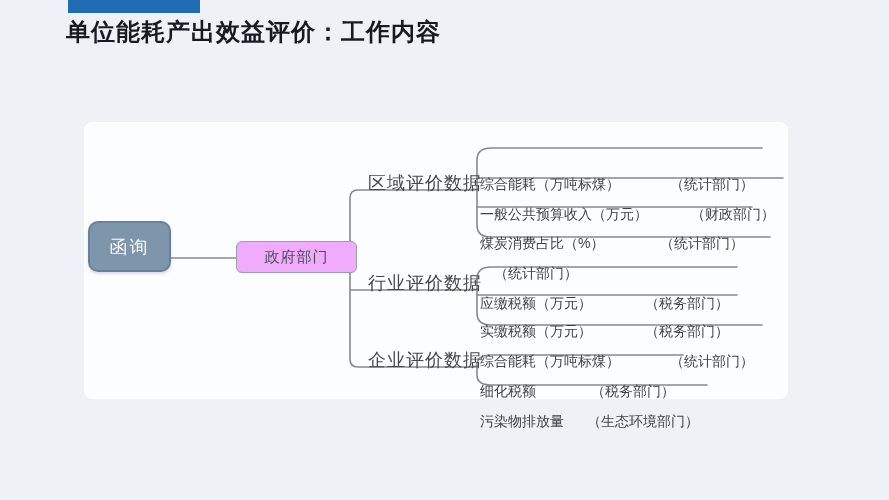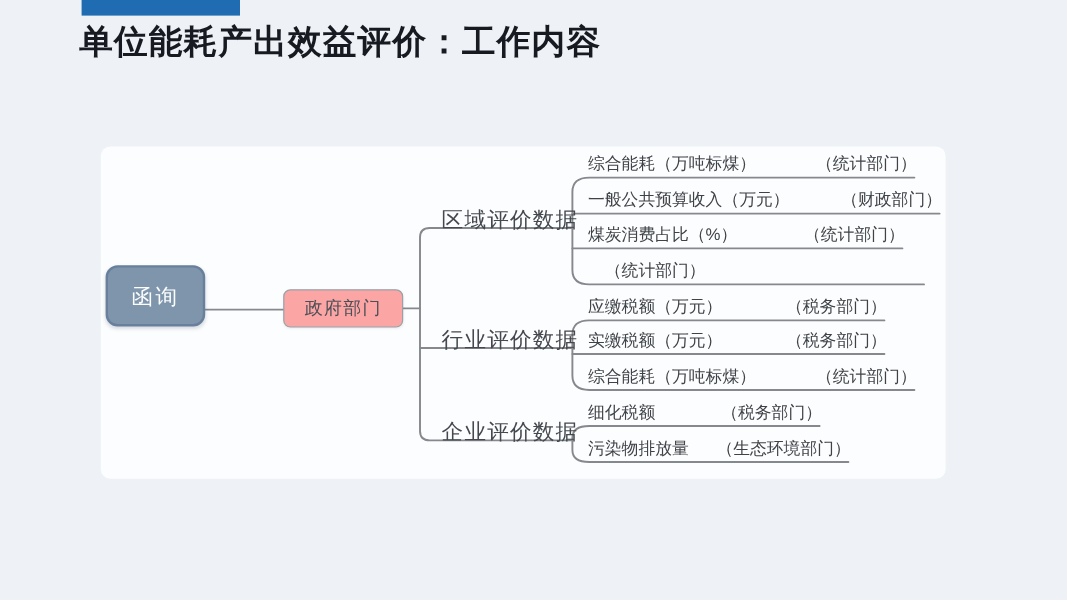--- a/index.html
+++ b/index.html
@@ -7,50 +7,50 @@
     width:889px;height:500px;position:relative;overflow:hidden;
     background:#eef1f5;
     font-family:"Liberation Sans","DejaVu Sans",sans-serif;
   }
   .accent-bar{
     position:absolute;left:68px;top:0;width:132px;height:13px;
     background:#1f6cb2;
   }
   .slide-title{
     position:absolute;left:66px;top:16px;
-    font-size:28px;font-weight:bold;color:#171a21;letter-spacing:1px;
+    font-size:24px;font-weight:bold;color:#171a21;letter-spacing:1px;
     white-space:nowrap;
   }
   .panel{
     position:absolute;left:84px;top:122px;width:704px;height:277px;
     background:#fcfdfe;border-radius:8px;
   }
   svg.connectors{position:absolute;left:0;top:0;width:889px;height:500px;}
   .node-root{
     position:absolute;left:88px;top:221px;width:83px;height:51px;
     background:#7e95ac;border:2px solid #68809c;border-radius:10px;
     display:flex;align-items:center;justify-content:center;
     color:#fbfcfd;font-size:18px;letter-spacing:2px;
     box-sizing:border-box;box-shadow:0 2px 3px rgba(60,80,110,.18);
   }
   .node-hub{
-    position:absolute;left:236px;top:241px;width:100px;height:32px;
-    background:#fca5a5;border:1.5px solid #9aa0a8;border-radius:6px;
+    position:absolute;left:236px;top:241px;width:121px;height:32px;
+    background:#f0abfc;border:1.5px solid #9aa0a8;border-radius:6px;
     display:flex;align-items:center;justify-content:center;
     color:#4b5056;font-size:15px;letter-spacing:1px;
     box-sizing:border-box;box-shadow:0 1px 2px rgba(0,0,0,.06);
   }
   .branch-label{
     position:absolute;left:368px;width:110px;height:16px;
     font-size:18px;color:#45494f;letter-spacing:1px;white-space:nowrap;
   }
   .leaf{
-    position:absolute;left:490px;height:18px;
+    position:absolute;left:480px;height:18px;
     display:flex;justify-content:space-between;align-items:flex-end;
-    font-size:14px;color:#3f4347;white-space:nowrap;
+    font-size:14px;color:#3f4347;white-space:nowrap;margin-top:48px;
   }
   .leaf .dept{margin-left:14px;}
 </style>
 </head>
 <body>
 
 <div class="accent-bar"></div>
 <div class="slide-title">单位能耗产出效益评价：工作内容</div>
 
 <div class="panel"></div>

